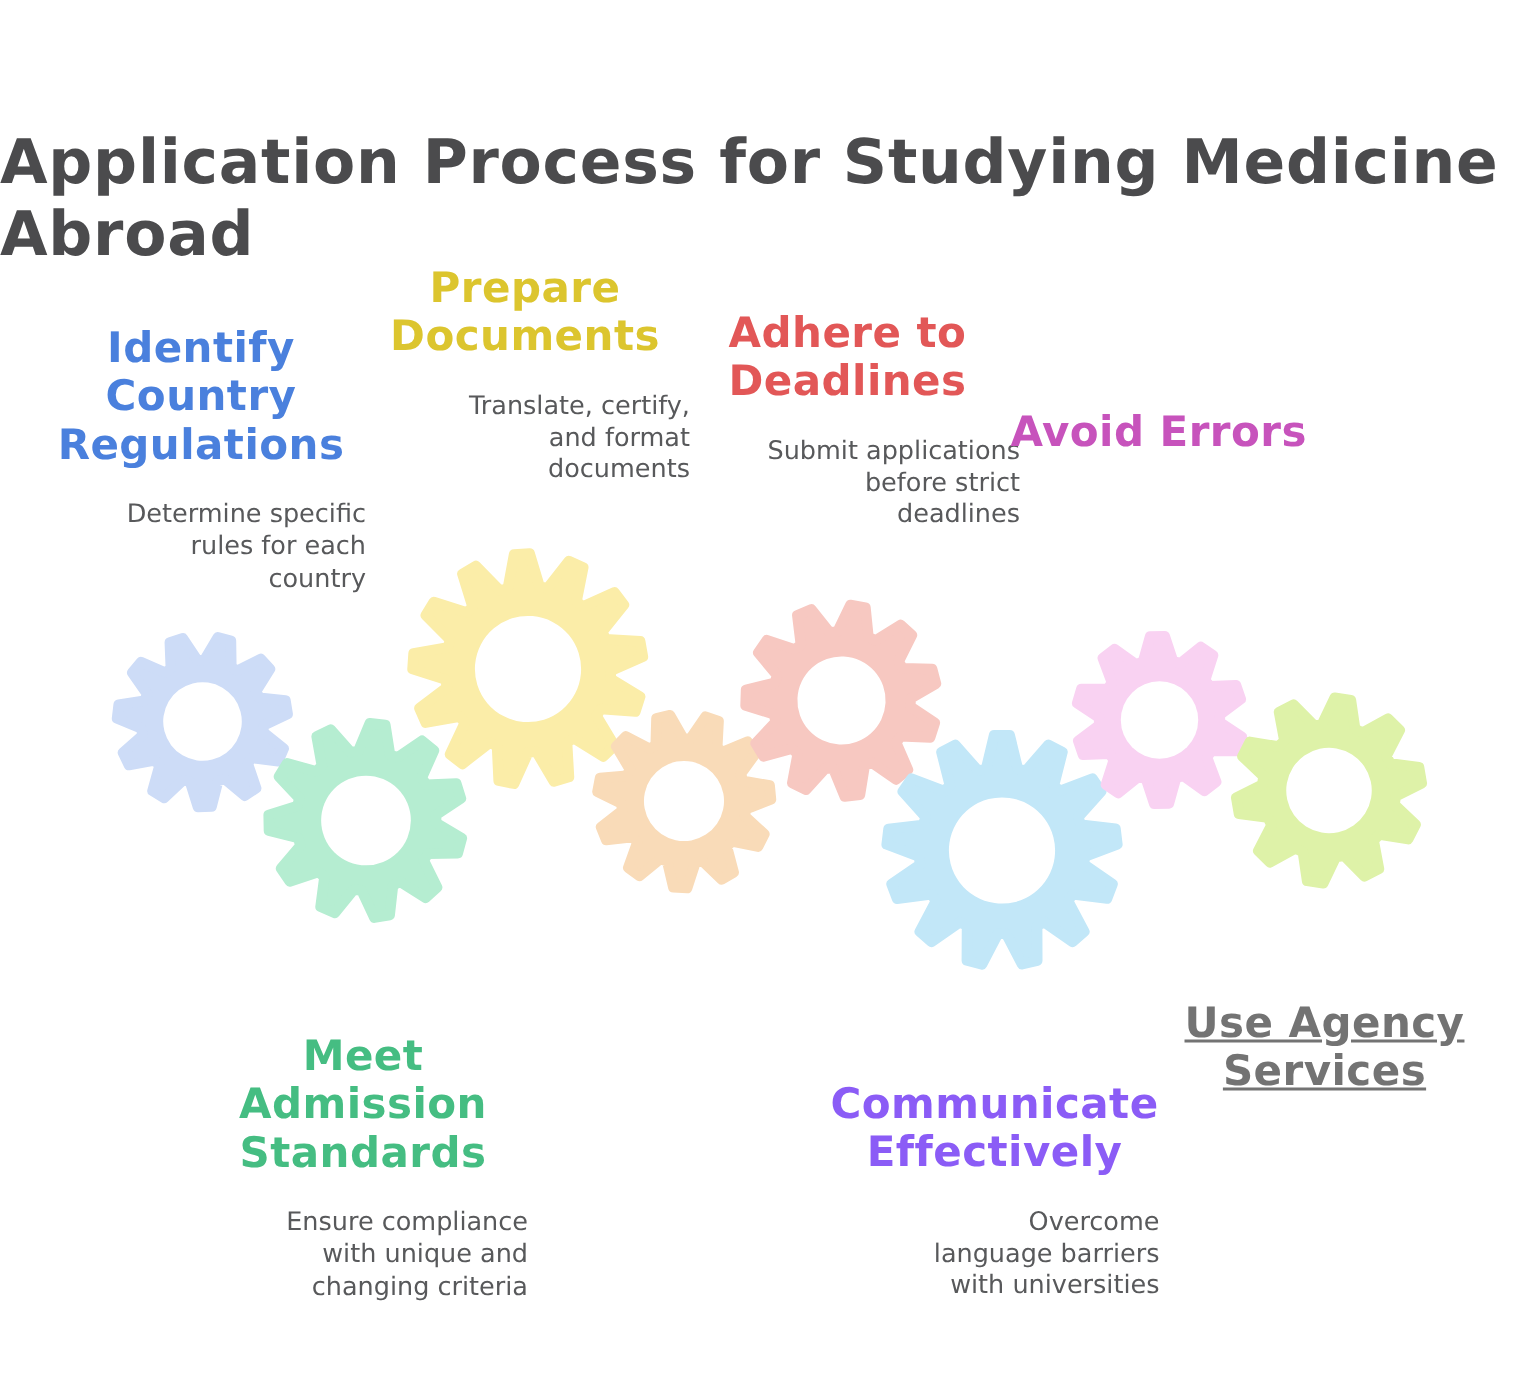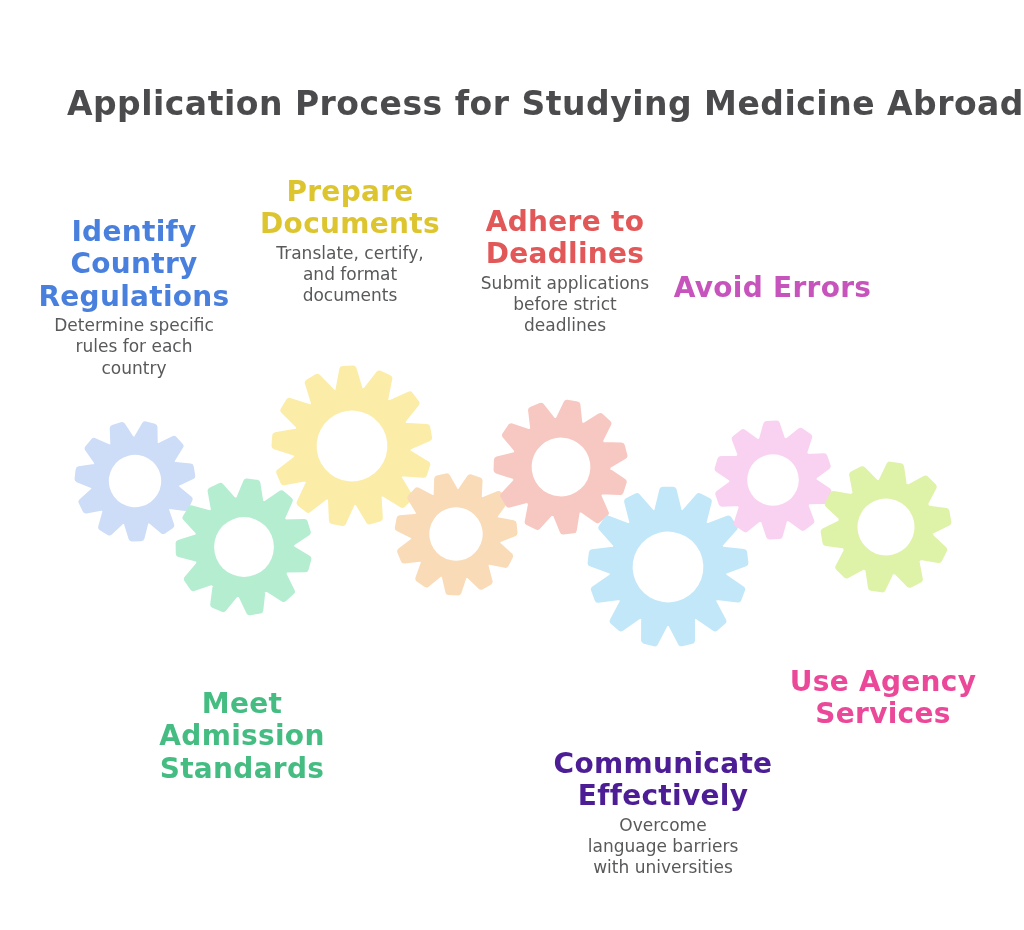--- a/index.html
+++ b/index.html
@@ -13,43 +13,44 @@
   .canvas {
     position: absolute;
     left: 0; top: 0;
     width: 1024px; height: 930px;
     background: #ffffff;
   }
   .title {
     position: absolute;
     left: 0; right: 0;
     top: 84px;
-    text-align: right;
-    font-size: 33px;
+    text-align: left;
+    font-size: 41px;
     font-weight: 700;
     letter-spacing: 0.5px;
     color: #4b4b4d;
   }
   .step {
     position: absolute;
     text-align: center;
   }
   .step .heading {
     font-weight: 700;
     font-size: 28px;
     line-height: 1.16;
     white-space: pre-line;
     letter-spacing: 0.3px;
   }
   .step .desc {
-    margin-top: 2px;
+    margin-top: 20px;
     font-size: 17px;
     line-height: 1.24;
     color: #58595b;
     white-space: pre-line;
+    text-align: right;
   }
   
   .step-1 { left: 24px;  top: 216px; width: 220px; }
   .step-2 { left: 240px; top: 176px; width: 220px; }
   .step-3 { left: 450px; top: 206px; width: 230px; }
   .step-4 { left: 660px; top: 272px; width: 225px; }
   
   .step-5 { left: 132px; top: 688px; width: 220px; }
   .step-6 { left: 340px; top: 668px; width: 225px; }
   .step-7 { left: 553px; top: 720px; width: 220px; }
@@ -126,29 +127,32 @@
   </div>
 
   <div class="step step-4">
     <div class="heading" style="color: rgb(199, 83, 188);">Avoid Errors</div>
   </div>
 
   <div class="step step-5">
     <div class="heading" style="color: rgb(69, 189, 130);">Meet
 Admission
 Standards</div>
+    <div class="desc">Ensure compliance
+with unique and
+changing criteria</div>
   </div>
 
 
   <div class="step step-7">
-    <div class="heading" style="color: #4c1d95; margin-top: 28px;">Communicate
+    <div class="heading" style="color: #8b5cf6;">Communicate
 Effectively</div>
     <div class="desc">Overcome
 language barriers
 with universities</div>
   </div>
 
   <div class="step step-8">
-    <div class="heading" style="color: #ec4899;">Use Agency
+    <div class="heading" style="color: #737373; text-decoration: underline;">Use Agency
 Services</div>
   </div>
 
 </div>
 
 </body></html>

